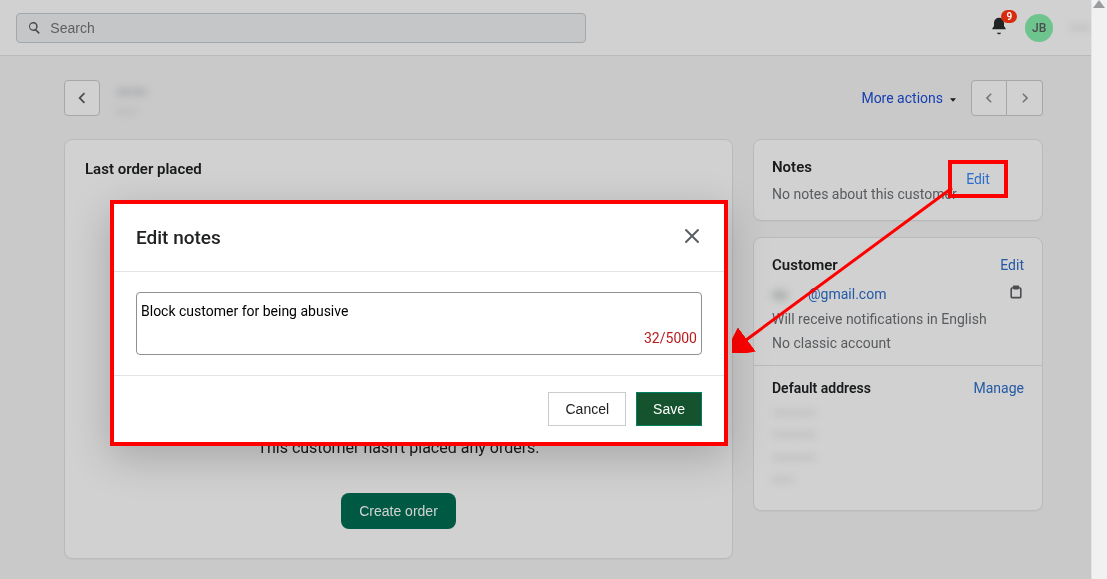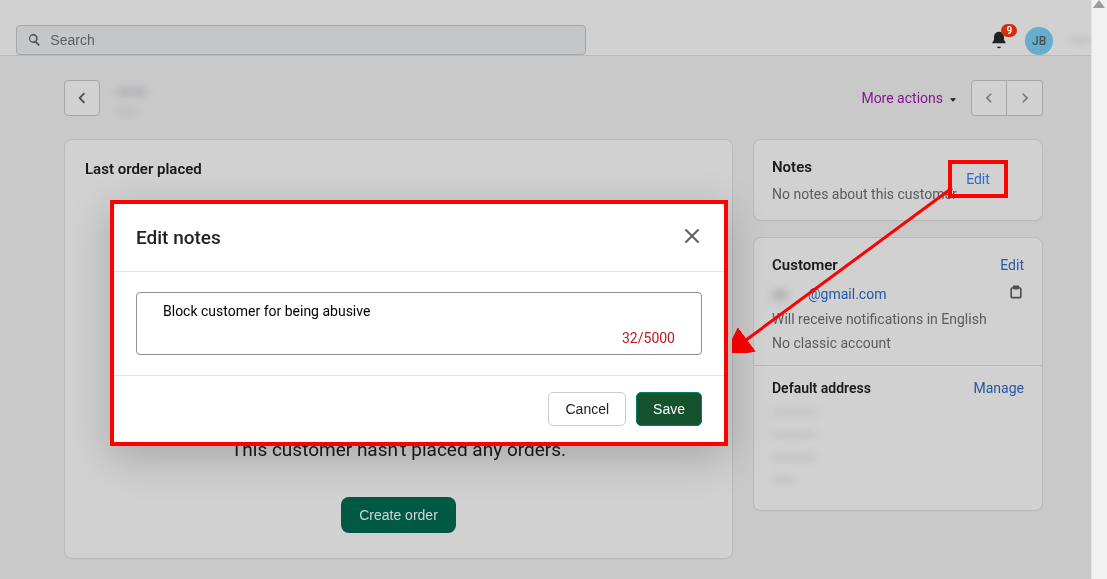--- a/index.html
+++ b/index.html
@@ -11,21 +11,21 @@
     position: relative;
     overflow: hidden;
     font-size: 14px;
     color: #202223;
   }
   .topbar {
     height: 56px;
     background: #fff;
     border-bottom: 1px solid #e1e3e5;
     display: flex;
-    align-items: flex-end;
+    align-items: center;
     padding: 0 16px;
   }
   .search-wrap {
     display: flex;
     align-items: center;
     background: #f1f2f3;
     border: 1px solid #c9cccf;
     border-radius: 4px;
     padding: 6px 10px;
     width: 570px;
@@ -52,21 +52,21 @@
     background: #d72c0d;
     color: #fff;
     font-size: 10px;
     border-radius: 10px;
     padding: 1px 5px;
     font-weight: 600;
   }
   .avatar {
     width: 28px; height: 28px;
     border-radius: 50%;
-    background: #7dd3fc;
+    background: #86efac;
     display: flex;
     align-items: center;
     justify-content: center;
     font-size: 12px;
     color: #5c5f62;
     font-weight: 500;
   }
   .blurred {
     filter: blur(4px);
     color: #6d7175;
@@ -91,41 +91,41 @@
     margin-right: 16px;
   }
   .title-wrap .t1 { font-size: 20px; font-weight:600; }
   .title-wrap .t2 { font-size: 13px; }
   .head-actions {
     margin-left: auto;
     display: flex;
     align-items: center;
     gap: 12px;
   }
-  .more-actions { font-size: 14px; color:#a21caf; display:flex; align-items:flex-end; gap:4px;}
+  .more-actions { font-size: 14px; color:#1d4ed8; display:flex; align-items:flex-end; gap:4px;}
   .nav-btns { display:flex; }
   .nav-btn {
     width:36px; height:36px; border:1px solid #c9cccf;
     display:flex; align-items:center; justify-content:center;
     background:#fff;
   }
   .nav-btn:first-child { border-radius:4px 0 0 4px; }
   .nav-btn:last-child  { border-radius:0 4px 4px 0; border-left:none;}
   .layout { display:flex; gap:20px; }
   .card {
     background:#fff;
     border:1px solid #e1e3e5;
     border-radius:8px;
     box-shadow: 0 1px 0 rgba(0,0,0,0.03);
   }
   .left-col { flex: 1; }
   .right-col { width:290px; display:flex; flex-direction:column; gap:16px;}
   .last-order { padding:20px; min-height:420px; }
   .last-order h3 { font-size:15px; font-weight:600; margin-bottom: 260px;}
-  .center-msg { text-align:center; font-size:19px; color:#202223; margin-bottom: 36px;}
+  .center-msg { text-align:center; font-size:16px; color:#202223; margin-bottom: 36px;}
   .create-order-btn {
     background:#006e52; color:#fff; border:none; padding:10px 18px;
     border-radius:8px; font-size:14px; font-weight:500; display:block; margin: 0 auto;
   }
   .side-card { padding:18px 18px; }
   .side-head { display:flex; justify-content:space-between; align-items:center; margin-bottom:10px;}
   .side-head h4 { font-size:15px; font-weight:600;}
   .link { color:#2c6ecb; font-size:14px; cursor:pointer;}
   .muted { color:#6d7175; font-size:14px;}
   .row { display:flex; justify-content:space-between; align-items:center;}
@@ -143,30 +143,30 @@
     background:#fff;
     border: 4px solid #ff0000;
     box-shadow: 0 12px 40px rgba(0,0,0,0.2);
   }
   .modal-head { display:flex; justify-content:space-between; align-items:center; padding:22px 22px;}
   .modal-head h2 { font-size:19px; font-weight:500;}
   .modal-body { padding: 20px 22px; border-top:1px solid #e1e3e5; border-bottom:1px solid #e1e3e5;}
   .note-box {
     border:1px solid #8c9196;
     border-radius:4px;
-    padding:10px 26px 8px;
+    padding:10px 4px 8px;
   }
   .note-box textarea {
     width:100%; border:none; resize:none; outline:none;
     font-family:inherit; font-size:14px; height:20px;
   }
   .counter { text-align:right; font-size:14px; color:#b91c1c; margin-top:4px;}
   .modal-foot { padding:16px 22px; display:flex; justify-content:flex-end; gap:10px;}
   .btn {
-    padding:8px 16px; border-radius:5px; font-size:14px; cursor:pointer;
+    padding:8px 16px; border-radius:0; font-size:14px; cursor:pointer;
   }
   .btn-secondary { background:#fff; border:1px solid #c9cccf; color:#202223;}
   .btn-primary   { background:#14532d; border:1px solid #008060; color:#fff; font-weight:500;}
   .close-x { cursor:pointer; color:#5c5f62; }
   .edit-highlight {
     position:absolute;
     top:160px; left: 948px;
     width:60px; height:38px;
     border:4px solid #ff0000;
     display:flex; align-items:center; justify-content:center;

